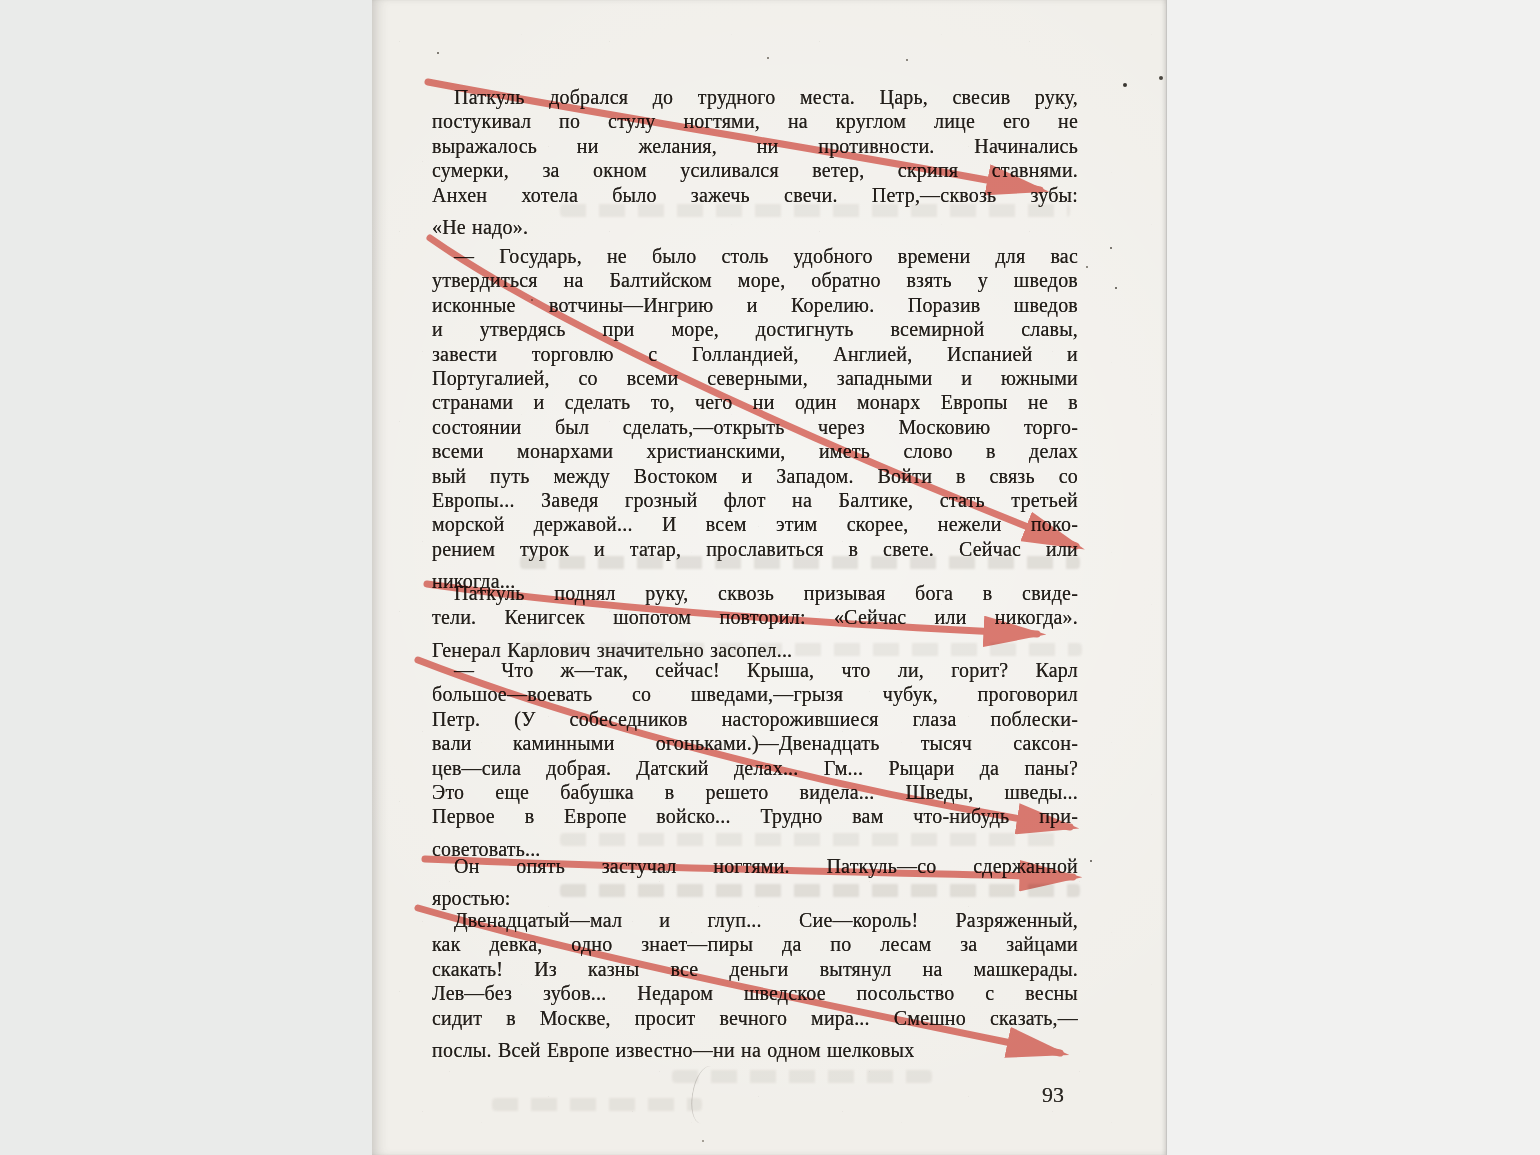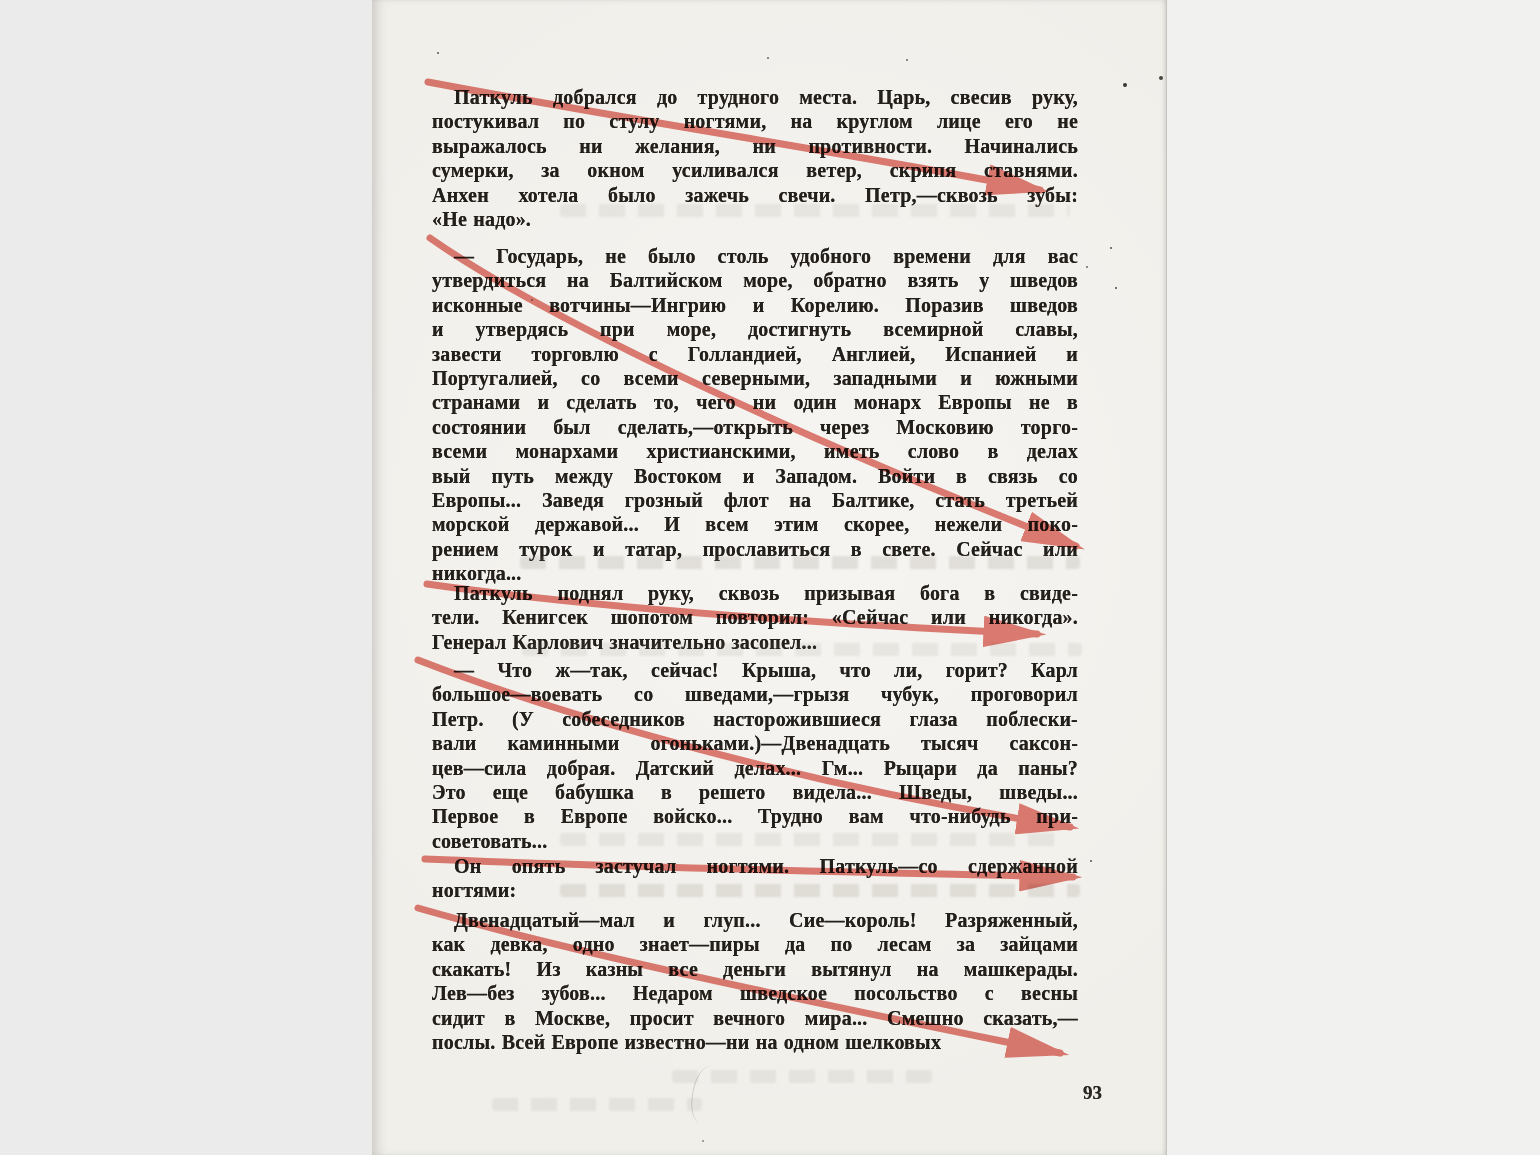--- a/index.html
+++ b/index.html
@@ -1,17 +1,17 @@
 <!DOCTYPE html>
 <html><head>
 <meta charset="utf-8">
 <style>
   html,body{margin:0;padding:0;background:#eaebea;}
   .stage{position:relative;width:1540px;height:1155px;overflow:hidden;
-         font-family:"Liberation Serif","DejaVu Serif",serif;font-weight:bold;}
+         font-family:"Liberation Serif","DejaVu Serif",serif;}
   .right-strip{position:absolute;left:1166px;top:0;width:374px;height:1155px;
          background:#f1f1f0;}
   
   .page{position:absolute;left:372px;top:0;width:794px;height:1155px;
         background:
           radial-gradient(120% 90% at 55% 45%, rgba(255,255,255,.35) 0%, rgba(255,255,255,0) 60%),
           #f1efea;
         box-shadow: inset 10px 0 14px -8px rgba(60,58,54,.28),
                     inset -3px 0 4px -2px rgba(90,88,84,.25);
         border-right:1px solid #c6c5c2;}
@@ -26,24 +26,24 @@
          radial-gradient(1px 1px at 24% 85%, rgba(120,115,105,.15) 45%, transparent 55%);
         background-size:210px 190px;}
   
   .text-column{position:absolute;left:60px;top:0;width:646px;height:1155px;
         color:#231f1b;font-size:20px;line-height:24.4px;letter-spacing:.2px;
         word-spacing:1px;text-shadow:0 0 .55px rgba(35,30,25,.85);}
   .para{position:absolute;left:0;width:646px;}
   .para1{top:85px}.para2{top:244px}.para3{top:581px}
   .para4{top:658px}.para5{top:854px}.para6{top:908px}
   .line{text-align:justify;text-align-last:justify;white-space:normal;}
-  .line.last{text-align-last:left;}
+  .line.last{text-align-last:left;margin-top:8px;}
   .para .line:first-child{text-indent:22px;}
   .page-number{position:absolute;left:670px;top:1082px;width:60px;
-        text-align:right;font-size:19px;color:#2b2824;
+        text-align:left;font-size:22px;color:#2b2824;
         text-shadow:0 0 .5px rgba(40,36,30,.8);}
   
   .ghost{position:absolute;height:13px;border-radius:4px;filter:blur(1.3px);opacity:.55;
         background:repeating-linear-gradient(90deg,
           rgba(128,120,106,.30) 0 26px, rgba(128,120,106,0) 26px 39px);}
   .ghost.faint{opacity:.35;}
   .g1{left:188px;top:204px;width:510px;}
   .g2{left:148px;top:556px;width:560px;}
   .g3{left:150px;top:643px;width:560px;}
   .g4{left:188px;top:833px;width:505px;}
@@ -109,21 +109,21 @@
           <div class="line">большое—воевать со шведами,—грызя чубук, проговорил</div>
           <div class="line">Петр. (У собеседников насторожившиеся глаза поблески-</div>
           <div class="line">вали каминными огоньками.)—Двенадцать тысяч саксон-</div>
           <div class="line">цев—сила добрая. Датский делах... Гм... Рыцари да паны?</div>
           <div class="line">Это еще бабушка в решето видела... Шведы, шведы...</div>
           <div class="line">Первое в Европе войско... Трудно вам что-нибудь при-</div>
           <div class="line last">советовать...</div>
         </div>
         <div class="para para5">
           <div class="line">Он опять застучал ногтями. Паткуль—со сдержанной</div>
-          <div class="line last">ногтями:</div>
+          <div class="line last">яростью:</div>
         </div>
         <div class="para para6">
           <div class="line">Двенадцатый—мал и глуп... Сие—король! Разряженный,</div>
           <div class="line">как девка, одно знает—пиры да по лесам за зайцами</div>
           <div class="line">скакать! Из казны все деньги вытянул на машкерады.</div>
           <div class="line">Лев—без зубов... Недаром шведское посольство с весны</div>
           <div class="line">сидит в Москве, просит вечного мира... Смешно сказать,—</div>
           <div class="line last">послы. Всей Европе известно—ни на одном шелковых</div>
         </div>
       </div>

